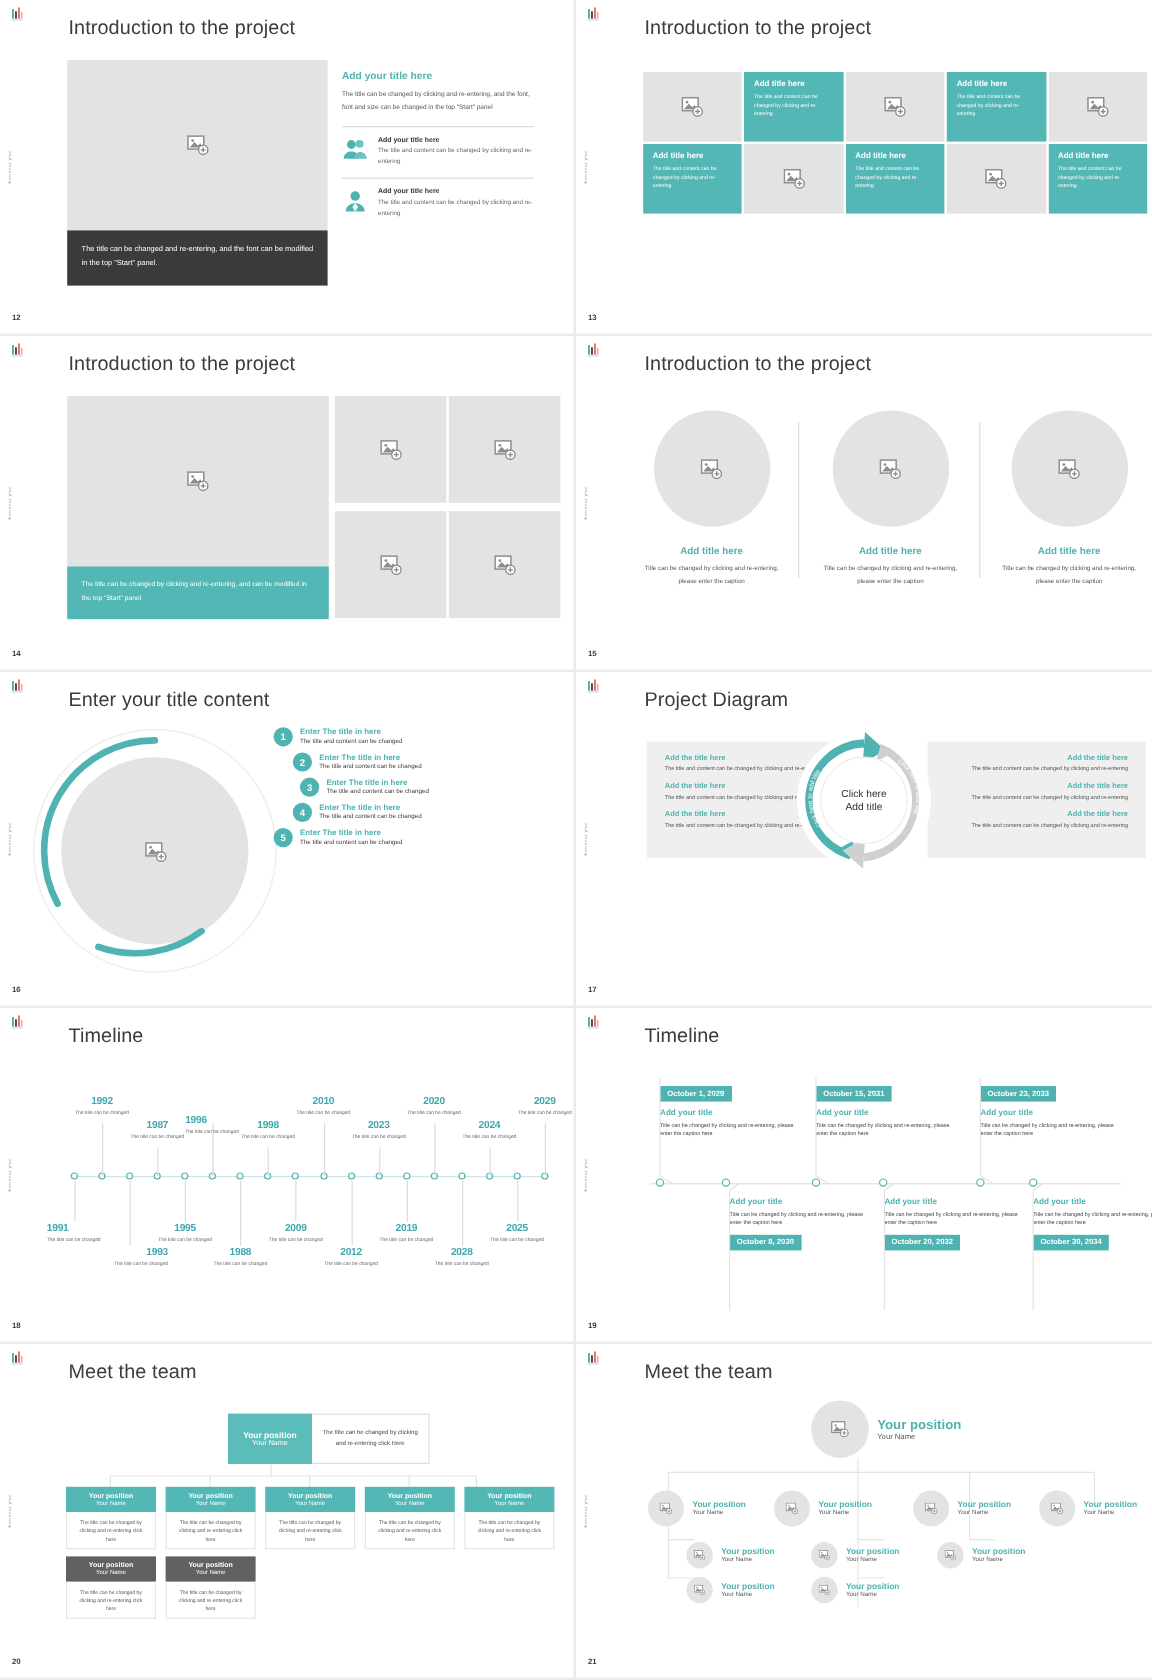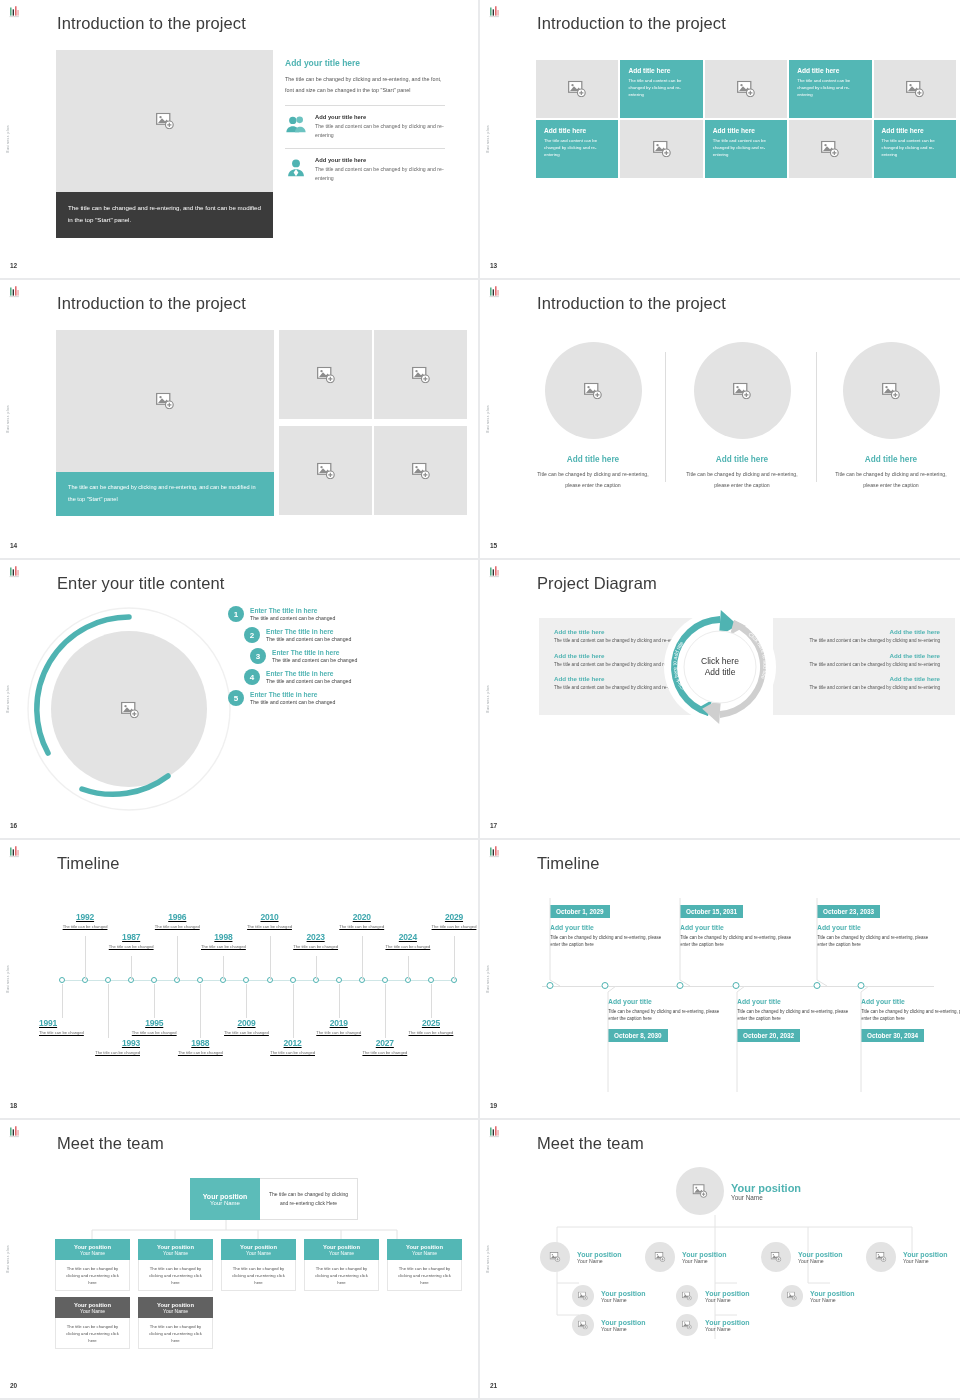--- a/index.html
+++ b/index.html
@@ -70,21 +70,21 @@
   .s17-b .t { font-size:6.2px; color:#4fb3b2; font-weight:bold; margin-bottom:2px; }
   .s17-b .d { font-size:4.6px; color:#555; line-height:7.6px; }
   .s17-cycle { position:absolute; left:172px; top:48px; width:136px; height:118px; }
 
   
   .s18 { position:absolute; left:0; top:0; width:480px; height:280px; }
   .s18-axis { position:absolute; left:62px; top:140px; width:392px; height:1px; background:#cfe6e6; }
   .s18-dot { position:absolute; width:6px; height:6px; border-radius:50%; border:1.1px solid #4fb3b2; background:#fff;
              top:137px; transform:translateX(-50%); }
   .s18-stem { position:absolute; width:1px; background:#dcdcdc; }
-  .s18-lab { position:absolute; width:46px; transform:translateX(-50%);text-decoration:underline; }
+  .s18-lab { position:absolute; width:46px; transform:translateX(-50%); }
   .s18-lab .y { font-size:8.5px; color:#3fa7ae; font-weight:bold; letter-spacing:-.2px; }
   .s18-lab .c { font-size:4.1px; color:#666; line-height:6.4px; margin-top:2px; }
 
   
   .s19-axis { position:absolute; left:62px; top:146px; width:392px; height:1px; background:#dfdfdf; }
   .s19-dot { position:absolute; width:7px; height:7px; border-radius:50%; border:1.1px solid #4fb3b2; background:#fff;
              top:142px; transform:translateX(-50%); }
   .s19-card { position:absolute; width:120px; }
   .s19-date { display:inline-block; background:#4fb3b2; color:#fff; font-size:6.4px; font-weight:bold; padding:3px 6px; }
   .s19-t { font-size:6.8px; color:#4fb3b2; font-weight:bold; margin:6px 0 3px; }
@@ -476,21 +476,21 @@
         <div class="s18-lab" style="left: 85.0588px; top: 72px; text-align: center;">
           <div class="y">1992</div>
           <div class="c">The title can be changed</div>
         </div>
         <div class="s18-stem" style="left: 131.176px; top: 116px; height: 24px;"></div>
         <div class="s18-lab" style="left: 131.176px; top: 92px; text-align: center;">
           <div class="y">1987</div>
           <div class="c">The title can be changed</div>
         </div>
         <div class="s18-stem" style="left: 177.294px; top: 96px; height: 44px;"></div>
-        <div class="s18-lab" style="left: 177.294px; top: 72px; text-align: center;">
+        <div class="s18-lab" style="left: 177.294px; top: 88px; text-align: left;">
           <div class="y">1996</div>
           <div class="c">The title can be changed</div>
         </div>
         <div class="s18-stem" style="left: 223.412px; top: 116px; height: 24px;"></div>
         <div class="s18-lab" style="left: 223.412px; top: 92px; text-align: center;">
           <div class="y">1998</div>
           <div class="c">The title can be changed</div>
         </div>
         <div class="s18-stem" style="left: 269.529px; top: 96px; height: 44px;"></div>
         <div class="s18-lab" style="left: 269.529px; top: 72px; text-align: center;">
@@ -547,21 +547,21 @@
           <div class="y">2012</div>
           <div class="c">The title can be changed</div>
         </div>
         <div class="s18-stem" style="left: 338.706px; top: 144px; height: 34px;"></div>
         <div class="s18-lab" style="left: 338.706px; top: 178px; text-align: center;">
           <div class="y">2019</div>
           <div class="c">The title can be changed</div>
         </div>
         <div class="s18-stem" style="left: 384.824px; top: 144px; height: 54px;"></div>
         <div class="s18-lab" style="left: 384.824px; top: 198px; text-align: center;">
-          <div class="y">2027</div>
+          <div class="y">2028</div>
           <div class="c">The title can be changed</div>
         </div>
         <div class="s18-stem" style="left: 430.941px; top: 144px; height: 34px;"></div>
         <div class="s18-lab" style="left: 430.941px; top: 178px; text-align: center;">
           <div class="y">2025</div>
           <div class="c">The title can be changed</div>
         </div>
       </div>
     <div class="pagenum">18</div>
   </div>

